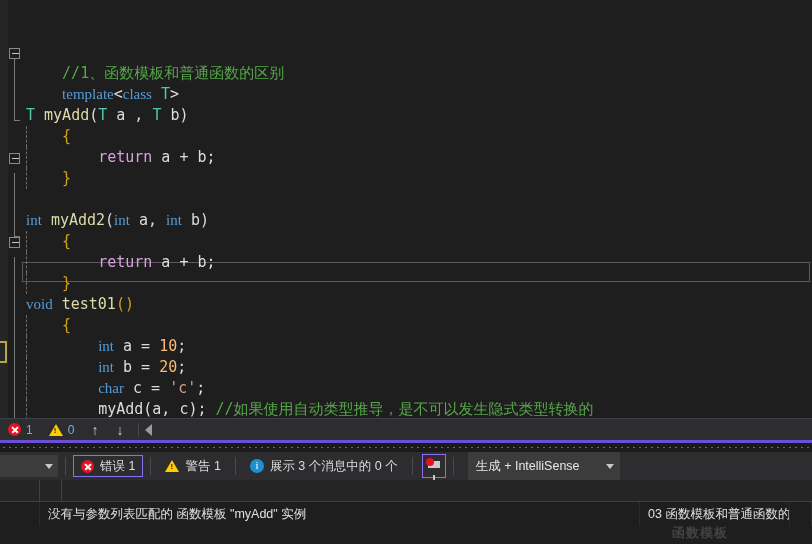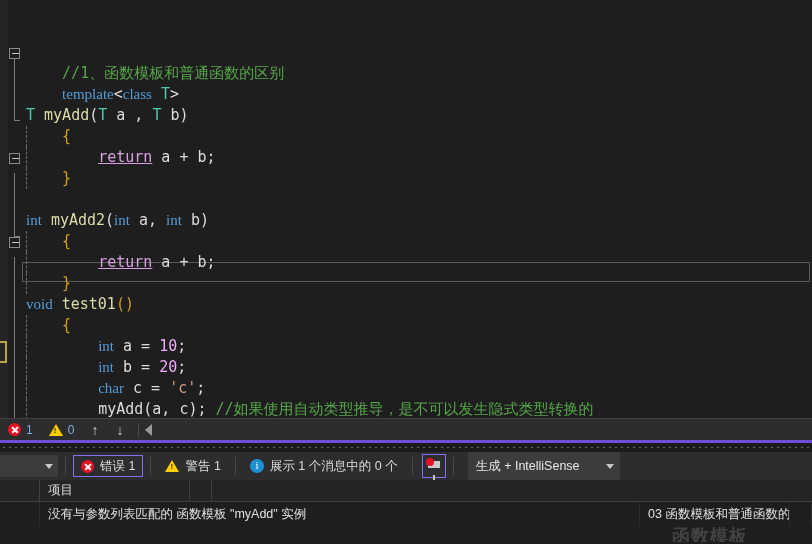--- a/index.html
+++ b/index.html
@@ -38,24 +38,24 @@
     font-size: 15px; line-height: 21px;
     color: #dcdcdc; white-space: pre;
   }
   .ln { height: 21px; position: relative; padding-left: 4px; }
 
   
   .cmt  { color: #57a64a; }
   .kw   { color: #569cd6; font-family: Liberation Serif, serif; }
   .typ  { color: #4ec9b0; }
   .fn   { color: #dcdcaa; }
-  .num  { color: #f0abfc; }
+  .num  { color: #fdba74; }
   .str  { color: #d69d85; }
   .pln  { color: #dcdcdc; }
-  .ctl  { color: #d8a0df; text-decoration: underline; }
+  .ctl  { color: #d8a0df; }
   .brk  { color: #d4a017; }
 
   
   .fold {
     position: absolute; width: 11px; height: 11px;
     border: 1px solid #8a8a8a; background: #1e1e1e;
     left: 9px;
   }
   .fold::before {
     content: ""; position: absolute; left: 2px; top: 4px;
@@ -216,21 +216,21 @@
     display: flex; font-size: 12.5px; color: #e0e0e0;
   }
   .td { display: flex; align-items: center; padding-left: 8px; height: 100%;
         border-right: 1px solid #2a2a2a; overflow: hidden; white-space: nowrap; }
   .td.c0 { width: 40px; padding: 0; }
   .td.c1 { width: 600px; }
   .td.c2 { width: 150px; }
   .td.c3 { width: 22px; padding-left: 0; }
   .watermark {
     position: absolute; left: 672px; top: 524px; width: 130px; height: 18px;
-    color: rgba(200,200,200,0.22); font-size: 18px; font-weight: bold;
+    color: rgba(200,200,200,0.22); font-size: 13px; font-weight: bold;
     letter-spacing: 1px; pointer-events: none; overflow: hidden;
   }
 </style>
 </head>
 <body>
 
 <div id="app">
 
   <div class="editor">
     <div class="ind-strip"></div>
@@ -286,41 +286,38 @@
       <div class="tb-sep"></div>
 
       <div class="tb-btn">
         <span class="icon-warn"></span>
         <span>警告 1</span>
       </div>
       <div class="tb-sep"></div>
 
       <div class="tb-btn">
         <span class="icon-info"></span>
-        <span>展示 1 个消息中的 0 个</span>
+        <span>展示 3 个消息中的 0 个</span>
       </div>
       <div class="tb-sep"></div>
 
       <div class="filter-btn">
         <span class="funnel"></span>
         <span class="funnel-dot"></span>
       </div>
       <div class="tb-sep"></div>
 
       <div class="tb-select">
         <span class="lbl"><span>生成</span> <span>+ IntelliSense</span></span>
         <span class="caret-dn"></span>
       </div>
     </div>
 
     <div class="tbl-head">
       <div class="th c0"></div>
-      <div class="th c2">
-        <span>项目</span>
-      </div>
       <div class="th c3"></div>
     </div>
 
     <div class="tbl-row">
       <div class="td c0"></div>
       <div class="td c1">没有与参数列表匹配的 函数模板 "myAdd" 实例</div>
       <div class="td c2">03 函数模板和普通函数的...</div>
       <div class="td c3"></div>
     </div>
   </div>

